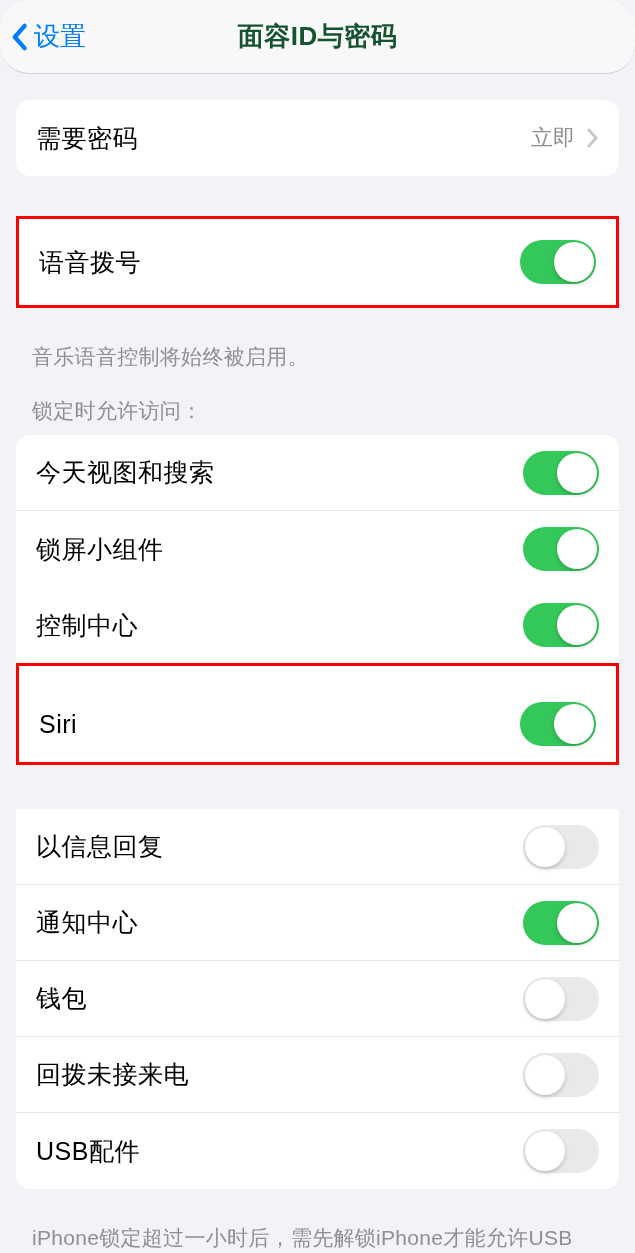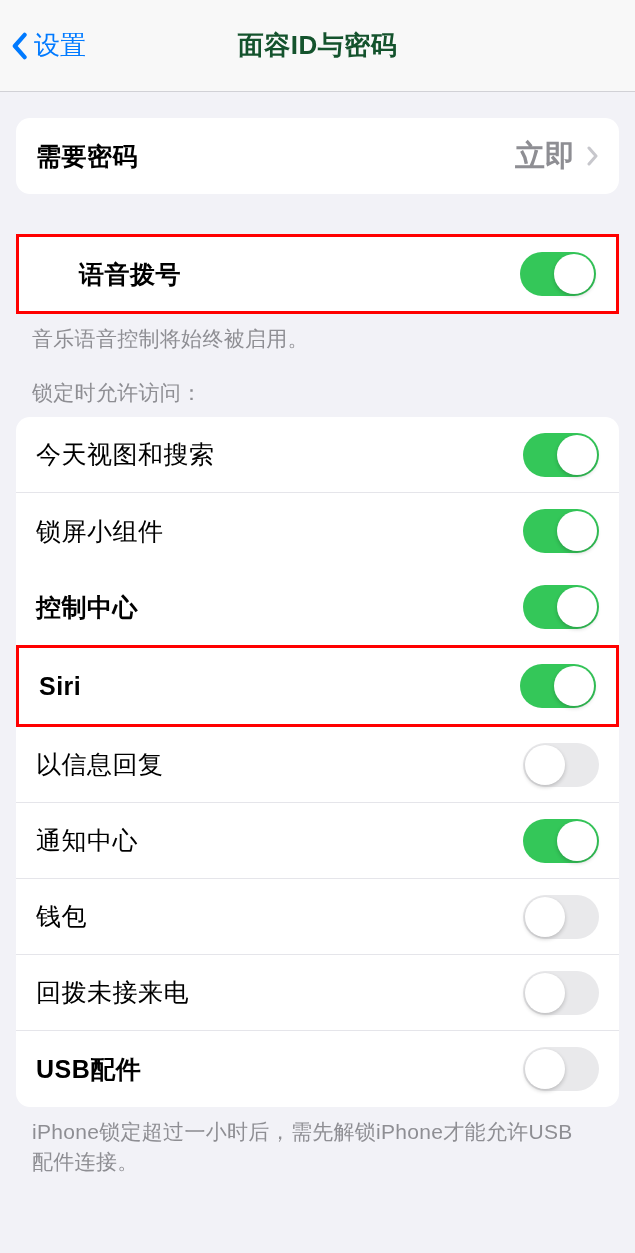--- a/index.html
+++ b/index.html
@@ -8,26 +8,27 @@
       box-sizing: border-box;
       font-family: -apple-system, BlinkMacSystemFont, "Helvetica Neue", sans-serif;
     }
     body {
       width: 635px;
       height: 1253px;
       background: #f2f2f7;
       overflow: hidden;
     }
     .header {
-      height: 92px;
+      height: 74px;
       background: #f8f8f8;
       border-bottom: 1px solid #d1d1d6;
       display: flex;
       align-items: center;
       position: relative;
+      border-radius: 29px;
     }
     .back-btn {
       display: flex;
       align-items: center;
       padding-left: 10px;
       color: #007aff;
       font-size: 26px;
       cursor: pointer;
     }
     .chevron-left {
@@ -56,32 +57,31 @@
     .row {
       display: flex;
       align-items: center;
       justify-content: space-between;
       padding: 0 20px;
       height: 76px;
       border-bottom: 1px solid #e5e5ea;
     }
     .row:last-child {
       border-bottom: none;
-      font-weight: bold;
     }
     .row-label {
       font-size: 25px;
       color: #000;
       letter-spacing: 0.5px;
     }
     .row-detail {
       display: flex;
       align-items: center;
       color: #8e8e93;
-      font-size: 30px;
+      font-size: 22px;
     }
     .chevron-right {
       width: 12px;
       height: 20px;
       margin-left: 12px;
       fill: #c7c7cc;
     }
     .toggle {
       width: 76px;
       height: 44px;
@@ -109,20 +109,21 @@
     }
     .toggle.off .toggle-knob {
       left: 2px;
     }
     .footer-text {
       padding: 10px 48px 0 32px;
       font-size: 21px;
       color: #8e8e93;
       letter-spacing: 0.3px;
       line-height: 1.4;
+      margin-top: 24px;
     }
     .header-text {
       padding: 26px 45px 10px 32px;
       font-size: 21px;
       color: #8e8e93;
       letter-spacing: 0.3px;
     }
     .highlight-box {
       border: 3px solid #ff0000;
       margin: 0 16px;
@@ -139,20 +140,21 @@
       overflow: hidden;
       text-align: right;
     }
     .section-top {
       border-top-left-radius: 14px;
       border-top-right-radius: 14px;
     }
     .section-bottom {
       border-bottom-left-radius: 14px;
       border-bottom-right-radius: 14px;
+      margin-top: 44px;
     }
     .section-voice {
       margin-top: 40px;
     }
   </style>
 </head>
 <body>
 
 <div class="header">
   <div class="back-btn">
@@ -173,21 +175,21 @@
         <span>立即</span>
         <svg class="chevron-right" viewBox="0 0 12 20">
           <path d="M2 2 L9 10 L2 18" stroke="#c7c7cc" stroke-width="3" fill="none" stroke-linecap="round" stroke-linejoin="round"></path>
         </svg>
       </div>
     </div>
   </div>
 
   <div class="section-voice">
     <div class="highlight-box">
-      <div class="row" style="height:74px;margin-left:40px;">
+      <div class="row" style="height:86px;">
         <span class="row-label">语音拨号</span>
         <div class="toggle on">
           <div class="toggle-knob"></div>
         </div>
       </div>
     </div>
   </div>
   <div class="footer-text">音乐语音控制将始终被启用。</div>
 
   <div class="header-text">锁定时允许访问：</div>
@@ -207,21 +209,21 @@
           </div>
         </div>
         <div class="row">
           <span class="row-label">控制中心</span>
           <div class="toggle on">
             <div class="toggle-knob"></div>
           </div>
         </div>
       </div>
       <div class="highlight-box">
-        <div class="row" style="border-bottom: none;">
+        <div class="row" style="border-bottom: none; margin-top: 20px;">
           <span class="row-label">Siri</span>
           <div class="toggle on">
             <div class="toggle-knob"></div>
           </div>
         </div>
       </div>
       <div class="section-no-margin section-bottom">
         <div class="row">
           <span class="row-label">以信息回复</span>
           <div class="toggle off">

